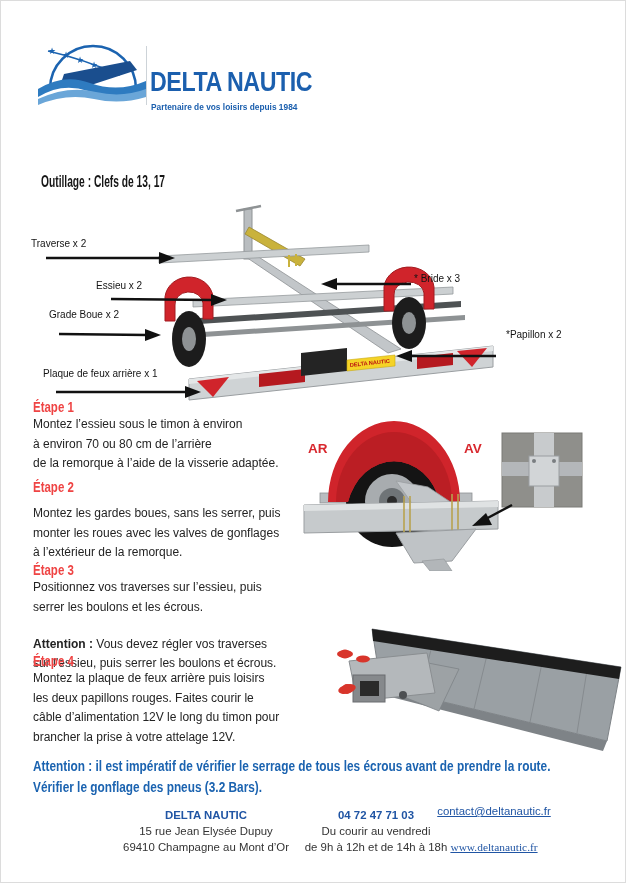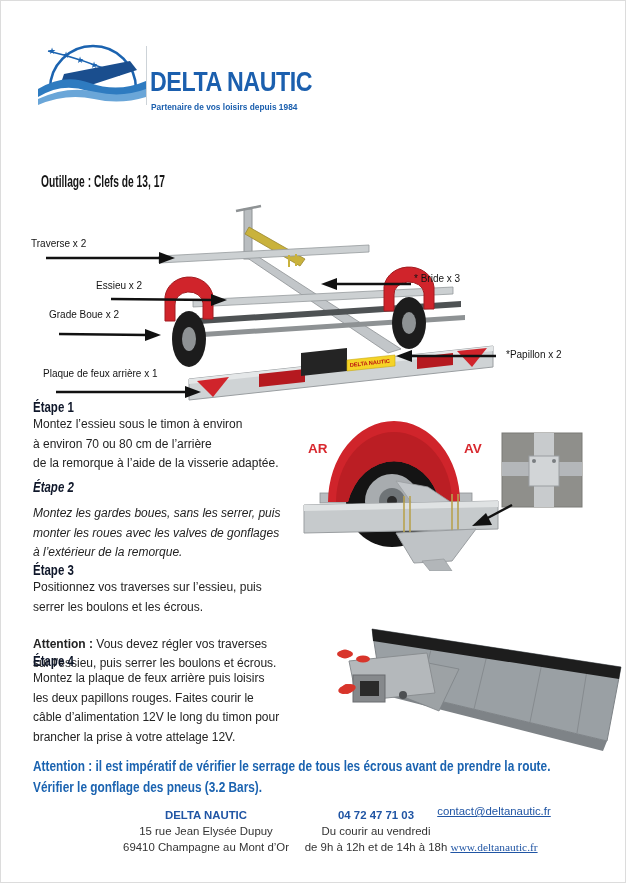--- a/index.html
+++ b/index.html
@@ -13,21 +13,21 @@
   .condT { display:inline-block; transform:scaleX(.66); transform-origin:0 0; white-space:nowrap; }
   .condH { display:inline-block; transform:scaleX(.64); transform-origin:0 0; white-space:nowrap; }
   .condS { display:inline-block; transform:scaleX(.82); transform-origin:0 0; white-space:nowrap; }
   .brand-txt { font-size:27px; font-weight:bold; color:#1b5fae; letter-spacing:-.5px;
                display:inline-block; transform:scaleX(.86); transform-origin:0 0; white-space:nowrap; }
   .tagline-txt { font-size:8.6px; font-weight:bold; color:#1b5fae;
                display:inline-block; transform:scaleX(.97); transform-origin:0 0; white-space:nowrap; }
   .title { font-size:22px; font-weight:bold; color:#1b63b0; }
   .tools { font-size:16px; font-weight:bold; color:#161616; }
   .dlabel { font-size:10px; color:#141414; white-space:nowrap; }
-  .step-h { font-size:14px; font-weight:bold; color:#0f172a; line-height:16px; }
+  .step-h { font-size:14px; font-weight:bold; color:#ef4444; line-height:16px; }
   .step-b { font-size:12px; color:#232323; line-height:19.5px; white-space:pre-line; }
   .note b { font-weight:bold; }
   .warning {
     width:706px; font-size:15.2px; font-weight:bold; color:#1b63b0; line-height:20.5px;
     white-space:pre-line; transform:scaleX(.78); transform-origin:0 0;
   }
   .fcol { font-size:11.4px; color:#333; line-height:16px; text-align:center; }
   .fstrong { color:#2055a4; font-weight:bold; }
   .flink { color:#2055a4; text-decoration:underline; display:inline-block; }
   svg text { font-family:"Liberation Sans", sans-serif; }
@@ -118,30 +118,30 @@
       <polygon points="336,82 320,88 336,94"></polygon>
       <polygon points="411,154 395,160 411,166"></polygon>
     </g>
   </svg>
 
   <div class="abs dlabel" style="left:30px;  top:237px;">Traverse x 2</div>
   <div class="abs dlabel" style="left:95px;  top:279px;">Essieu x 2</div>
   <div class="abs dlabel" style="left:48px;  top:308px;">Grade Boue x 2</div>
   <div class="abs dlabel" style="left:42px;  top:367px;">Plaque de feux arrière x 1</div>
   <div class="abs dlabel" style="left:413px; top:272px;">* Bride x 3</div>
-  <div class="abs dlabel" style="left:505px; top:348px;">*Papillon x 2</div>
+  <div class="abs dlabel" style="left:505px; top:328px;">*Papillon x 2</div>
 
   <div class="abs" style="left:32px; top:398px; width:312px;">
     <div class="step-h"><span class="condS">Étape 1</span></div>
     <div class="step-b">Montez l’essieu sous le timon à environ
 à environ 70 ou 80 cm de l’arrière
 de la remorque à l’aide de la visserie adaptée.</div>
   </div>
 
-  <div class="abs" style="left:32px; top:478px; width:312px;font-style:italic;">
+  <div class="abs" style="left:32px; top:478px; width:312px;">
     <div class="step-h" style="margin-bottom:9px;"><span class="condS">Étape 2</span></div>
     <div class="step-b">Montez les gardes boues, sans les serrer, puis
 monter les roues avec les valves de gonflages
 à l’extérieur de la remorque.</div>
   </div>
 
   <div class="abs" style="left:32px; top:561px; width:312px;">
     <div class="step-h"><span class="condS">Étape 3</span></div>
     <div class="step-b">Positionnez vos traverses sur l’essieu, puis
 serrer les boulons et les écrous.</div>

